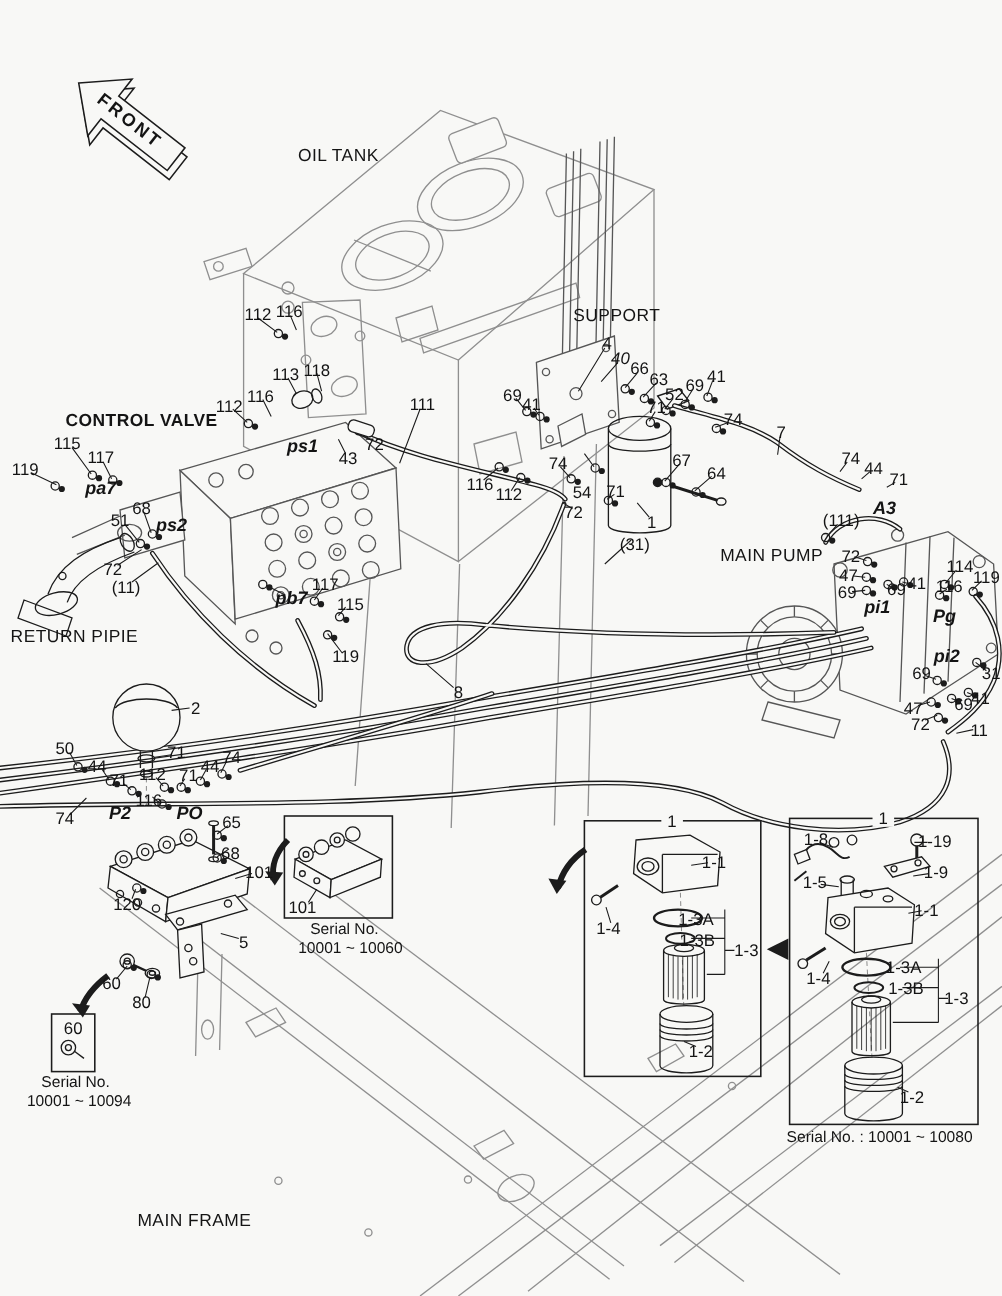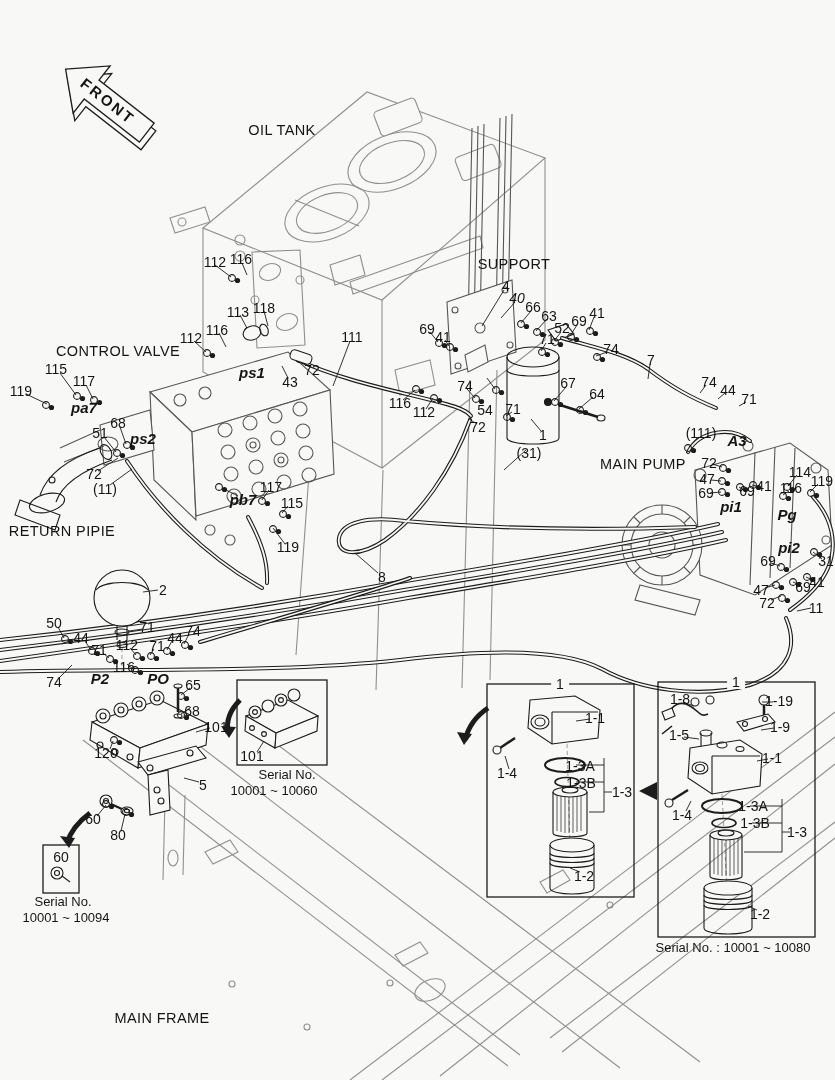--- a/index.html
+++ b/index.html
@@ -418,21 +418,21 @@
     <ellipse class="bkf" cx="252" cy="333" rx="9" ry="7" transform="rotate(-20 252 333)"></ellipse>
     <ellipse cx="264" cy="330" rx="4" ry="6" transform="rotate(-20 264 330)"></ellipse>
     <rect class="bkf" x="290" y="352" width="22" height="10" rx="4" transform="rotate(18 301 357)"></rect>
   </g>
 </svg>
 
 <div id="labels">
       <span class="lbl front" style="left: 108px; top: 101px; transform: translate(-50%, -50%) rotate(38deg);">FRONT</span>
       <span class="lbl area" style="left: 282px; top: 130px;">OIL TANK</span>
       <span class="lbl area" style="left: 514px; top: 264px;">SUPPORT</span>
-      <span class="lbl area" style="left: 118px; top: 351px;">CONTROL VALVE</span>
+      <span class="lbl area" style="left: 118px; top: 351px; font-weight: bold;">CONTROL VALVE</span>
       <span class="lbl area" style="left: 643px; top: 464px;">MAIN PUMP</span>
       <span class="lbl area" style="left: 62px; top: 531px;">RETURN PIPIE</span>
       <span class="lbl area" style="left: 162px; top: 1018px;">MAIN FRAME</span>
       <span class="lbl part" style="left: 215px; top: 262px;">112</span>
       <span class="lbl part" style="left: 241px; top: 259px;">116</span>
       <span class="lbl part" style="left: 238px; top: 312px; text-align: center;">113</span>
       <span class="lbl part" style="left: 264px; top: 308px;">118</span>
       <span class="lbl part" style="left: 191px; top: 338px;">112</span>
       <span class="lbl part" style="left: 217px; top: 330px;">116</span>
       <span class="lbl port" style="left: 252px; top: 372px;">ps1</span>
@@ -470,21 +470,21 @@
       <span class="lbl part" style="left: 513px; top: 409px;">71</span>
       <span class="lbl part" style="left: 568px; top: 383px;">67</span>
       <span class="lbl part" style="left: 597px; top: 394px;">64</span>
       <span class="lbl part" style="left: 478px; top: 427px;">72</span>
       <span class="lbl part" style="left: 543px; top: 435px;">1</span>
       <span class="lbl part" style="left: 529px; top: 453px;">(31)</span>
       <span class="lbl part" style="left: 651px; top: 360px;">7</span>
       <span class="lbl part" style="left: 709px; top: 382px;">74</span>
       <span class="lbl part" style="left: 728px; top: 390px;">44</span>
       <span class="lbl part" style="left: 749px; top: 399px;">71</span>
-      <span class="lbl port" style="left: 737px; top: 440px;">A3</span>
+      <span class="lbl port" style="left: 737px; top: 424px;">A3</span>
       <span class="lbl part" style="left: 701px; top: 433px;">(111)</span>
       <span class="lbl part" style="left: 709px; top: 463px;">72</span>
       <span class="lbl part" style="left: 707px; top: 479px;">47</span>
       <span class="lbl part" style="left: 706px; top: 493px;">69</span>
       <span class="lbl part" style="left: 747px; top: 491px;">69</span>
       <span class="lbl part" style="left: 764px; top: 486px;">41</span>
       <span class="lbl port" style="left: 731px; top: 506px;">pi1</span>
       <span class="lbl part" style="left: 800px; top: 472px;">114</span>
       <span class="lbl part" style="left: 791px; top: 488px;">116</span>
       <span class="lbl part" style="left: 822px; top: 481px;">119</span>
@@ -516,21 +516,21 @@
       <span class="lbl part" style="left: 216px; top: 727px;">101</span>
       <span class="lbl part" style="left: 106px; top: 753px;">120</span>
       <span class="lbl part" style="left: 203px; top: 785px;">5</span>
       <span class="lbl part" style="left: 93px; top: 819px;">60</span>
       <span class="lbl part" style="left: 118px; top: 835px;">80</span>
       <span class="lbl part" style="left: 61px; top: 857px;">60</span>
       <span class="lbl ser" style="left: 63px; top: 901px;">Serial No.</span>
       <span class="lbl ser" style="left: 66px; top: 917px;">10001 ~ 10094</span>
       <span class="lbl part" style="left: 252px; top: 756px;">101</span>
       <span class="lbl ser" style="left: 287px; top: 774px;">Serial No.</span>
-      <span class="lbl ser" style="left: 274px; top: 790px;">10001 ~ 10060</span>
+      <span class="lbl ser" style="left: 292px; top: 790px;">10001 ~ 10060</span>
       <span class="lbl ttl" style="left: 560px; top: 684px;">1</span>
       <span class="lbl part" style="left: 595px; top: 718px;">1-1</span>
       <span class="lbl part" style="left: 507px; top: 773px;">1-4</span>
       <span class="lbl part" style="left: 580px; top: 766px;">1-3A</span>
       <span class="lbl part" style="left: 581px; top: 783px;">1-3B</span>
       <span class="lbl part" style="left: 622px; top: 792px;">1-3</span>
       <span class="lbl part" style="left: 584px; top: 876px;">1-2</span>
       <span class="lbl ttl" style="left: 736px; top: 682px;">1</span>
       <span class="lbl part" style="left: 680px; top: 699px;">1-8</span>
       <span class="lbl part" style="left: 779px; top: 701px;">1-19</span>

